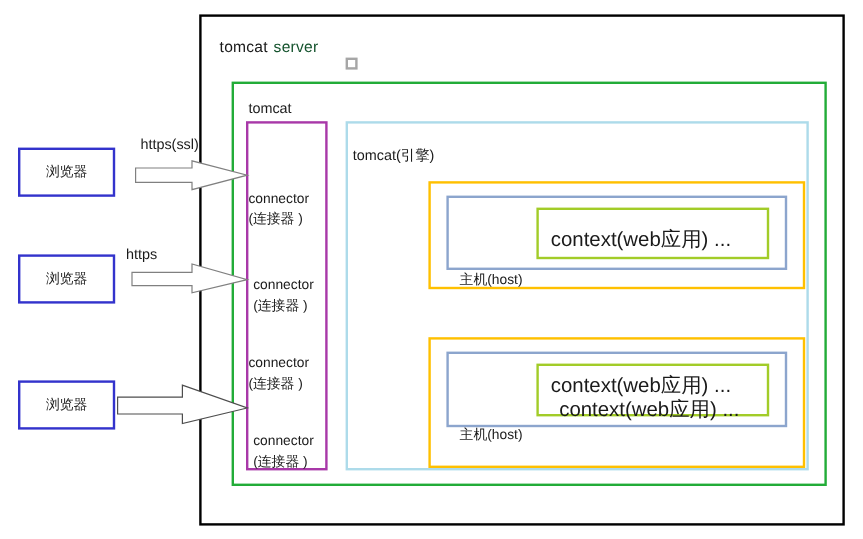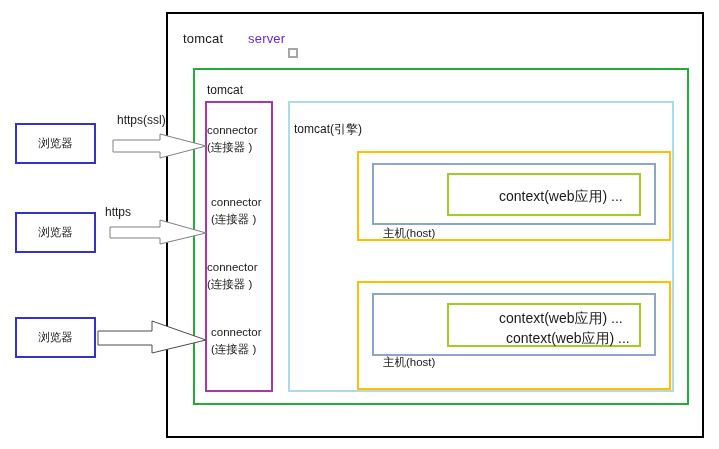--- a/index.html
+++ b/index.html
@@ -33,23 +33,23 @@
   }
   .label-tomcat {
     position: absolute;
     left: 183px; top: 31px;
     font-size: 13px;
     color: #1a1a1a;
     letter-spacing: 0.2px;
   }
   .label-server {
     position: absolute;
-    left: 248px; top: 31px;
+    left: 228px; top: 31px;
     font-size: 13px;
-    color: #6d28d9;
+    color: #14532d;
     letter-spacing: 0.2px;
   }
   .tiny-square {
     position: absolute;
     left: 288px; top: 48px;
     width: 10px; height: 10px;
     border: 2px solid #a6a6a6;
     background: #ffffff;
     box-sizing: border-box;
   }
@@ -70,20 +70,21 @@
     left: 205px; top: 101px;
     width: 68px; height: 291px;
     border: 2px solid #a838a8;
   }
   .conn-item {
     position: absolute;
     font-size: 11.5px;
     color: #1a1a1a;
     line-height: 17px;
     white-space: nowrap;
+    margin-top: 36px;
   }
   .conn-item .cn { display: block; }
   .conn-1 { left: 207px; top: 122px; }
   .conn-2 { left: 211px; top: 194px; }
   .conn-3 { left: 207px; top: 259px; }
   .conn-4 { left: 211px; top: 324px; }
   
   .engine-frame {
     left: 288px; top: 101px;
     width: 386px; height: 291px;
@@ -135,24 +136,23 @@
   .context-box-1 {
     left: 447px; top: 173px;
     width: 194px; height: 43px;
   }
   .context-box-2 {
     left: 447px; top: 303px;
     width: 194px; height: 44px;
   }
   .ctx-line {
     position: absolute;
-    font-size: 14px;
-    color: #1a1a1a;
-    white-space: nowrap;
-    margin-left: 40px;
+    font-size: 17px;
+    color: #1a1a1a;
+    white-space: nowrap;
   }
   .ctx-1-a { left: 459px; top: 188px; }
   .ctx-2-a { left: 459px; top: 310px; }
   .ctx-2-b { left: 466px; top: 330px; }
   
   .browser-box {
     border: 2px solid #3333cc;
     background: #ffffff;
     display: flex;
     align-items: center;

